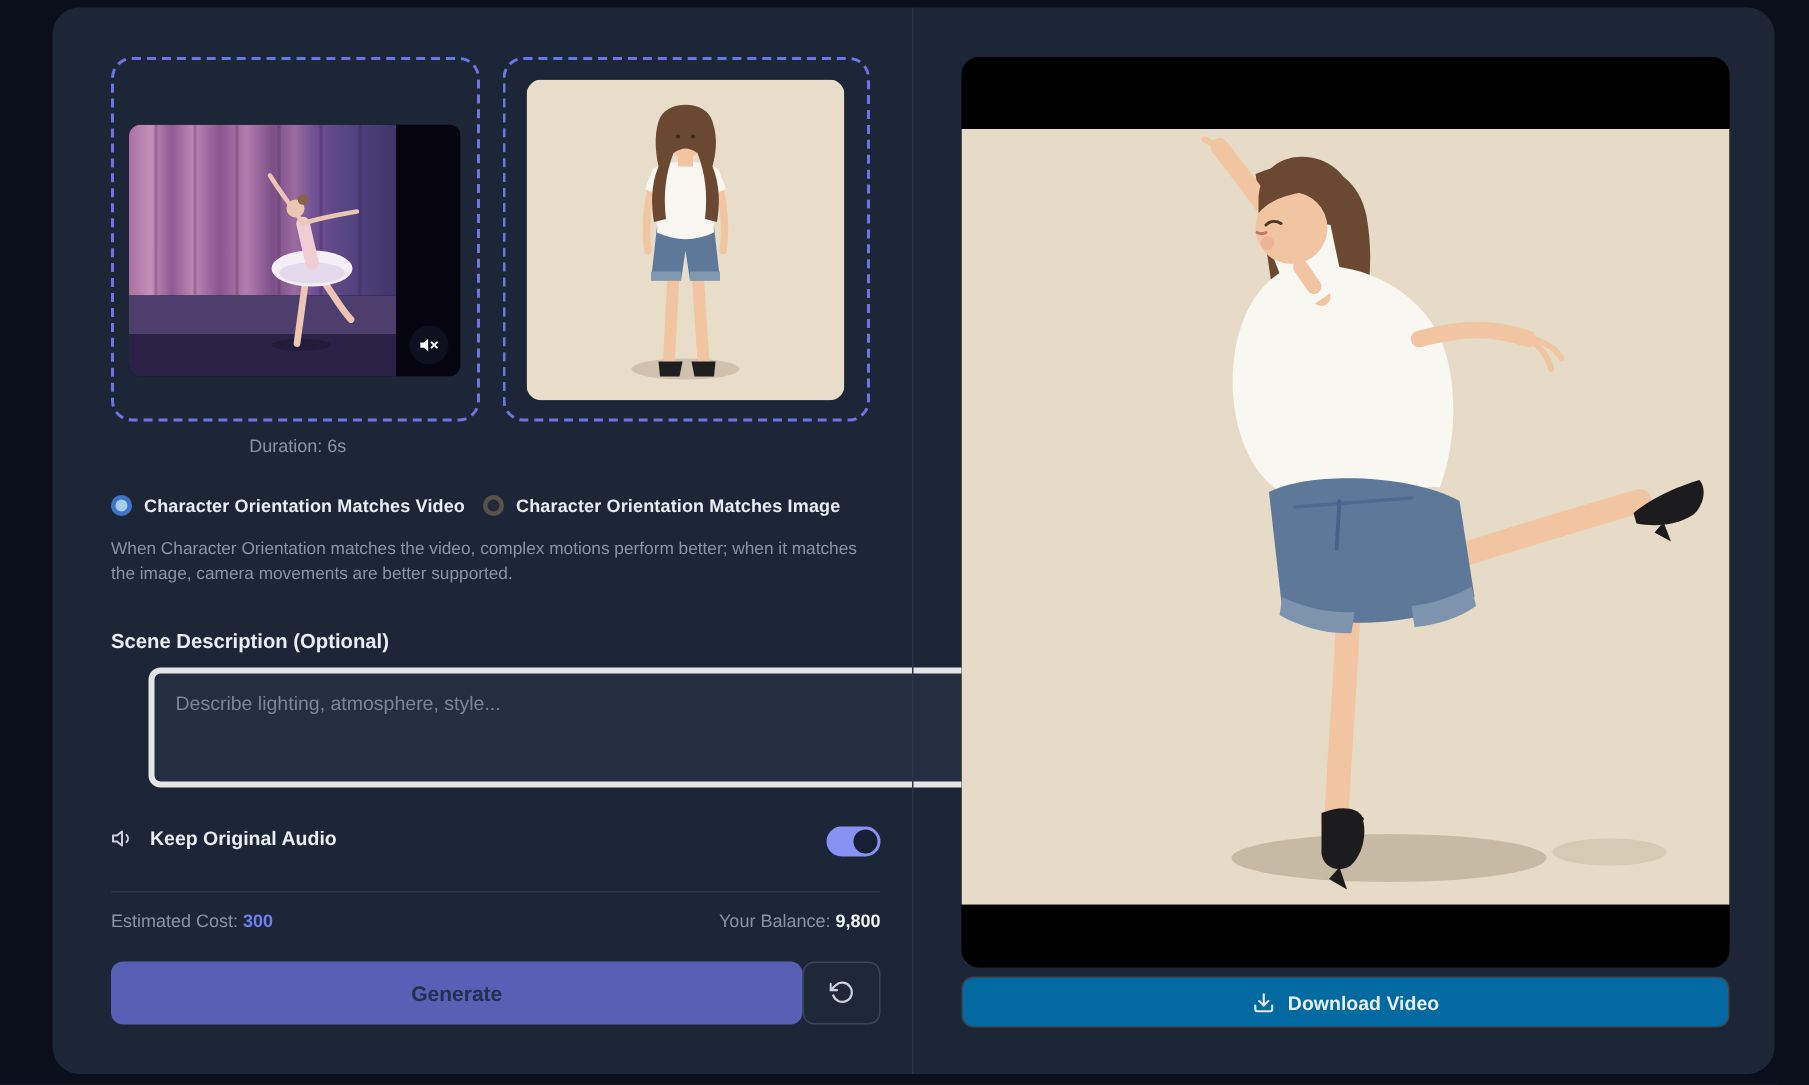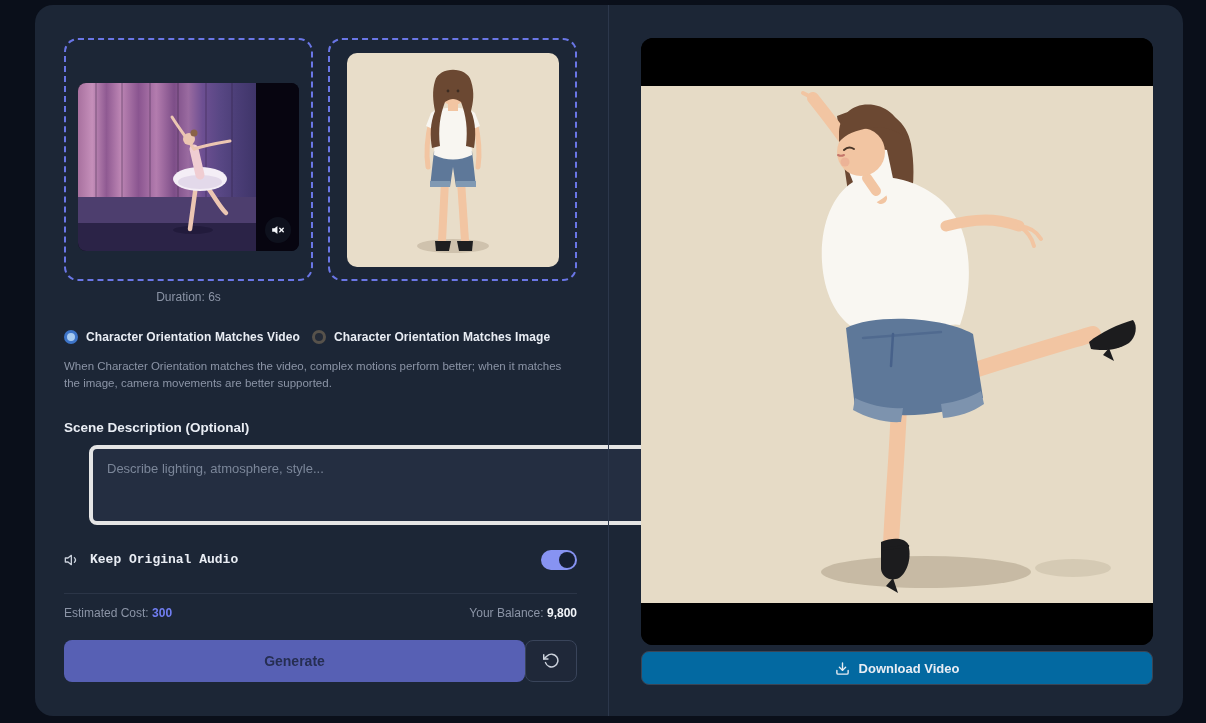--- a/index.html
+++ b/index.html
@@ -8,21 +8,21 @@
     background:#0a0f1a;
     font-family:"Liberation Sans", sans-serif;
     position:relative; overflow:hidden;
     -webkit-font-smoothing:antialiased;
   }
   .panel {
     position:absolute; left:35px; top:5px; width:1148px; height:711px;
     background:#1c2636; border-radius:18px; display:flex; overflow:hidden;
   }
   
-  .left { width:573px; padding:33px 28px 0 29px; flex:none; }
+  .left { width:573px; padding:33px 28px 0 39px; flex:none; }
   .cards { display:flex; gap:15px; }
   .card {
     width:249px; height:243px; border:2px dashed #6a76e6; border-radius:14px;
     display:flex; align-items:center; justify-content:center; position:relative;
     background:transparent; cursor:pointer;
   }
   .thumb-video {
     width:221px; height:168px; border-radius:8px; overflow:hidden; position:relative;
     margin-top:14px;
   }
@@ -45,21 +45,21 @@
     margin-top:14px; font-size:11.5px; line-height:1.5; color:#8b94a6; max-width:512px;
   }
   .scene-label { margin-top:27px; font-size:13.5px; font-weight:700; color:#e9edf4; }
   .scene-input {
     margin-top:10px; width:569px; height:80px; resize:none;
     background:#242e41; border:4px solid #e5e5e5; border-radius:8px;
     padding:12px 14px; font-size:13px; color:#dfe4ec;
     font-family:"Liberation Sans", sans-serif; outline:none;margin-left:25px;
   }
   .scene-input::placeholder { color:#7b8699; }
-  .audio-row { margin-top:21px; display:flex; align-items:center; width:513px;font-family:Liberation Mono, monospace; }
+  .audio-row { margin-top:21px; display:flex; align-items:flex-start; width:513px; }
   .audio-row .lbl { font-size:13px; font-weight:700; color:#e9edf4; margin-left:10px; }
   .toggle {
     margin-left:auto; width:36px; height:20px; border-radius:10px;
     background:#8793f2; position:relative; cursor:pointer;
   }
   .toggle .knob {
     position:absolute; right:2px; top:2px; width:16px; height:16px; border-radius:50%;
     background:#161f33;
   }
   .divider { margin-top:23px; width:513px; border-top:1px solid #2b3547; }

